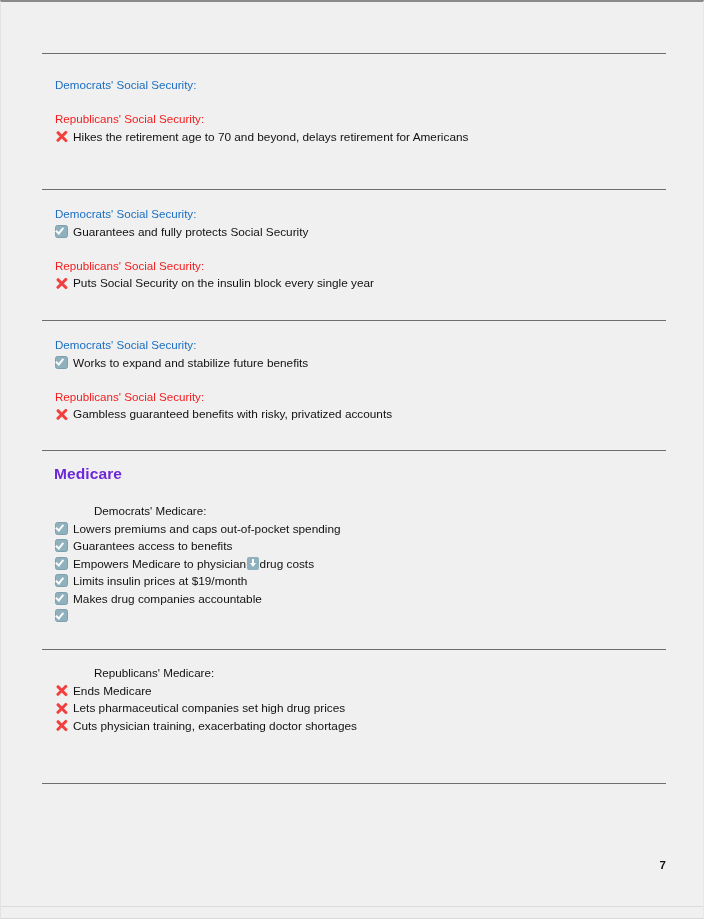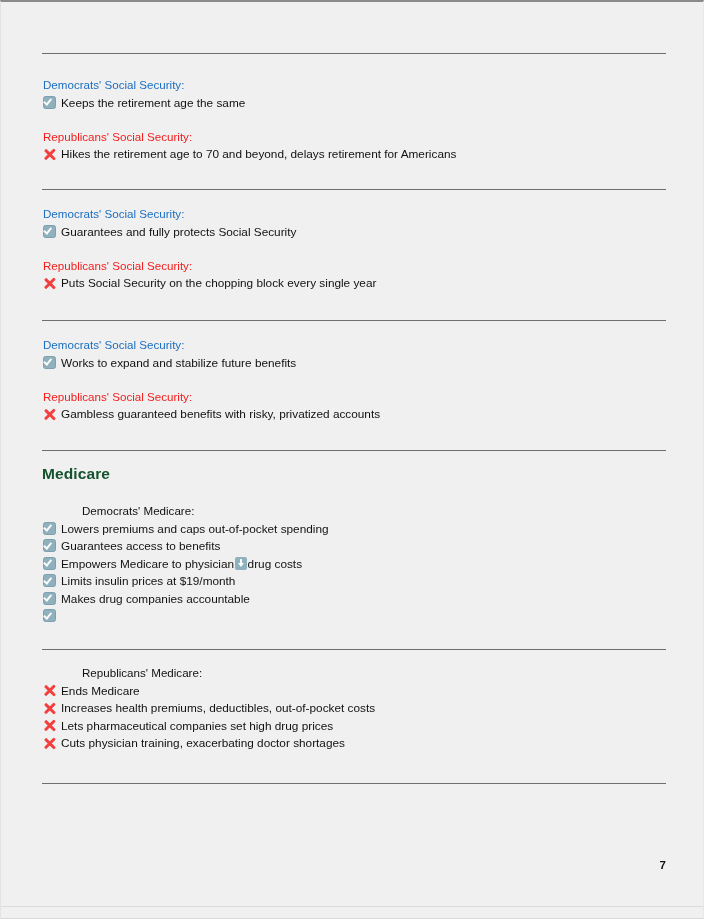--- a/index.html
+++ b/index.html
@@ -51,32 +51,32 @@
     width: 624px;
   }
   .divider.d1 { position: absolute; top: 51px; }
   .divider.d2 { position: absolute; top: 187px; }
   .divider.d3 { position: absolute; top: 318px; }
   .divider.d4 { position: absolute; top: 448px; }
   .divider.d5 { position: absolute; top: 647px; }
   .divider.d6 { position: absolute; top: 781px; }
 
   
-  .block { position: absolute; left: 0; width: 624px; }
+  .block { position: absolute; left: 12px; width: 624px; }
   .blk1 { top: 74px; }
   .blk2 { top: 203px; }
   .blk3 { top: 334px; }
   .blk-medicare-head { top: 462px; }
   .blk-dem-med { top: 500px; }
   .blk-rep-med { top: 662px; }
 
   .sec-title {
     font-size: 15.5px;
     font-weight: bold;
-    color: #14532d;
+    color: #6d28d9;
     letter-spacing: 0.1px;
     line-height: 20px;
     margin: 0;
   }
 
   .label {
     font-size: 11.6px;
     line-height: 17px;
     margin: 0 0 1px 1px;
     white-space: nowrap;
@@ -194,27 +194,20 @@
       <div class="divider d1"></div>
       <div class="divider d2"></div>
       <div class="divider d3"></div>
       <div class="divider d4"></div>
       <div class="divider d5"></div>
       <div class="divider d6"></div>
 
       <div class="block blk1">
         <div class="group">
           <p class="label dem">Democrats' Social Security:</p>
-          <div class="item">
-            <span class="ico ico-check">
-                <span class="box"></span>
-                <span class="tick"></span>
-              </span>
-            <span class="txt">Keeps the retirement age the same</span>
-          </div>
         </div>
         <div class="gap"></div>
         <div class="group">
           <p class="label rep">Republicans' Social Security:</p>
           <div class="item">
             <span class="ico ico-x">
                 <span class="bar a"></span>
                 <span class="bar b"></span>
               </span>
             <span class="txt">Hikes the retirement age to 70 and beyond, delays retirement for Americans</span>
@@ -234,21 +227,21 @@
           </div>
         </div>
         <div class="gap"></div>
         <div class="group">
           <p class="label rep">Republicans' Social Security:</p>
           <div class="item">
             <span class="ico ico-x">
                 <span class="bar a"></span>
                 <span class="bar b"></span>
               </span>
-            <span class="txt">Puts Social Security on the chopping block every single year</span>
+            <span class="txt">Puts Social Security on the insulin block every single year</span>
           </div>
         </div>
       </div>
 
       <div class="block blk3">
         <div class="group">
           <p class="label dem">Democrats' Social Security:</p>
           <div class="item">
             <span class="ico ico-check">
                 <span class="box"></span>
@@ -323,27 +316,20 @@
 
       <div class="block blk-rep-med">
         <p class="label plain">Republicans' Medicare:</p>
         <div class="group">
           <div class="item">
             <span class="ico ico-x">
                 <span class="bar a"></span>
                 <span class="bar b"></span>
               </span>
             <span class="txt">Ends Medicare</span>
-          </div>
-          <div class="item">
-            <span class="ico ico-x">
-                <span class="bar a"></span>
-                <span class="bar b"></span>
-              </span>
-            <span class="txt">Increases health premiums, deductibles, out-of-pocket costs</span>
           </div>
           <div class="item">
             <span class="ico ico-x">
                 <span class="bar a"></span>
                 <span class="bar b"></span>
               </span>
             <span class="txt">Lets pharmaceutical companies set high drug prices</span>
           </div>
           <div class="item">
             <span class="ico ico-x">

